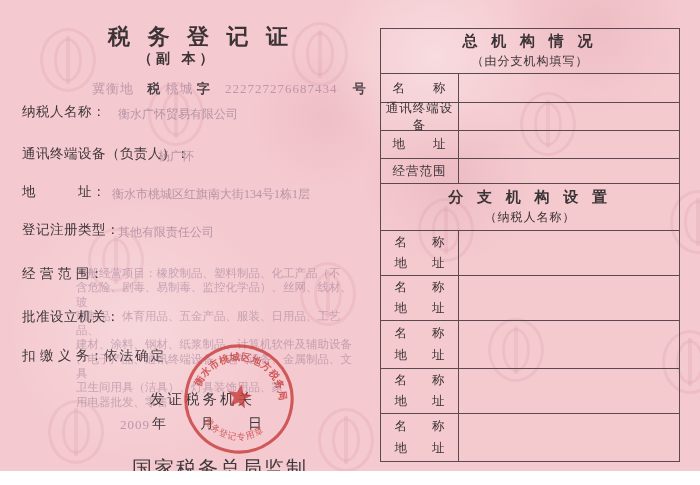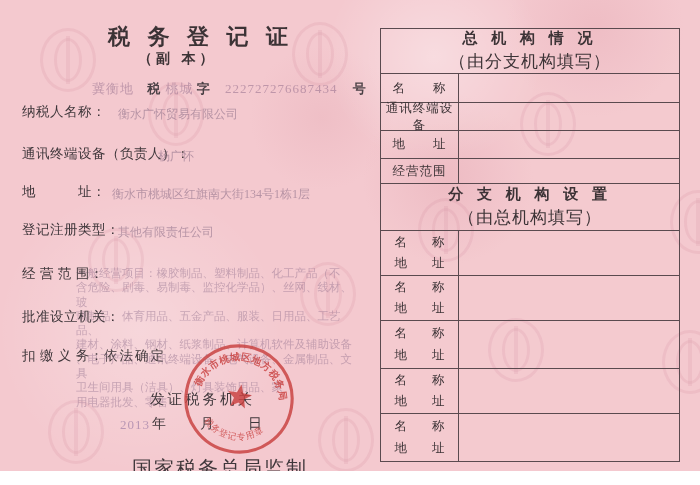--- a/index.html
+++ b/index.html
@@ -47,21 +47,21 @@
   .stamp-year { font-size:13px; color:rgba(125,95,150,.5); letter-spacing:1px; }
   
   .rtable {
     position:absolute; left:380px; top:28px; width:300px; height:434px;
     border:1.5px solid #5a4a4f; display:flex; flex-direction:column;
     background:rgba(255,255,255,.02);
   }
   .thead { display:flex; flex-direction:column; align-items:center; justify-content:center;
     border-bottom:1px solid #5a4a4f; }
   .thead .t1 { font-size:15px; font-weight:bold; letter-spacing:5px; color:#3c3336; }
-  .thead .t2 { font-size:17px; color:#3c3336; letter-spacing:1px; margin-top:2px; }
+  .thead .t2 { font-size:12px; color:#3c3336; letter-spacing:1px; margin-top:2px; }
   .trow { display:flex; border-bottom:1px solid #5a4a4f; }
   .trow:last-child { border-bottom:none; }
   .tlabel { width:78px; border-right:1px solid #5a4a4f; display:flex; align-items:center;
     justify-content:center; font-size:12.5px; color:#3c3336; letter-spacing:1px; text-align:center; }
   .tgroup-label { width:78px; border-right:1px solid #5a4a4f; display:flex; flex-direction:column;
     align-items:center; justify-content:space-evenly; font-size:12.5px; color:#3c3336; }
   .tval { flex:1; }
   .seal { position:absolute; left:180px; top:340px; width:118px; height:118px;
     transform:rotate(10deg); opacity:.82; z-index:4; pointer-events:none; }
 </style>
@@ -116,21 +116,21 @@
 卫生间用具（洁具）、灯具装饰用品、家
 用电器批发、零售</div>
 
   <div class="abs flabel" style="left:22px;top:308px">批准设立机关：</div>
 
   <div class="abs flabel" style="left:22px;top:347px">扣 缴 义 务：</div>
   <div class="abs darkval" style="left:104px;top:347px">依法确定</div>
 
   <div class="abs flabel" style="left:150px;top:390px;letter-spacing:3px;font-size:14.5px">发证税务机关</div>
 
-  <div class="abs stamp-year" style="left:120px;top:417px">2013</div>
+  <div class="abs stamp-year" style="left:120px;top:417px">2009</div>
   <div class="abs ymd" style="left:152px;top:415px">
     <span>年</span>
     <span>月</span>
     <span>日</span>
   </div>
 
   <div class="abs flabel" style="left:132px;top:455px;letter-spacing:2px;font-size:20px">国家税务总局监制</div>
 
   <svg class="seal" viewBox="0 0 120 120">
     <circle cx="60" cy="60" r="54" fill="none" stroke="#c9403f" stroke-width="3.2"></circle>
@@ -163,21 +163,21 @@
     <div class="trow" style="height:28px">
       <div class="tlabel">地　　址</div>
       <div class="tval"></div>
     </div>
     <div class="trow" style="height:25px">
       <div class="tlabel">经营范围</div>
       <div class="tval"></div>
     </div>
     <div class="thead" style="height:47px">
       <div class="t1">分 支 机 构 设 置</div>
-      <div class="t2">（由总机构填写）</div>
+      <div class="t2">（纳税人名称）</div>
     </div>
     <div class="trow" style="height:45px">
       <div class="tgroup-label">
         <span>名　　称</span>
         <span>地　　址</span>
       </div>
       <div class="tval"></div>
     </div>
     <div class="trow" style="height:45px">
       <div class="tgroup-label">

